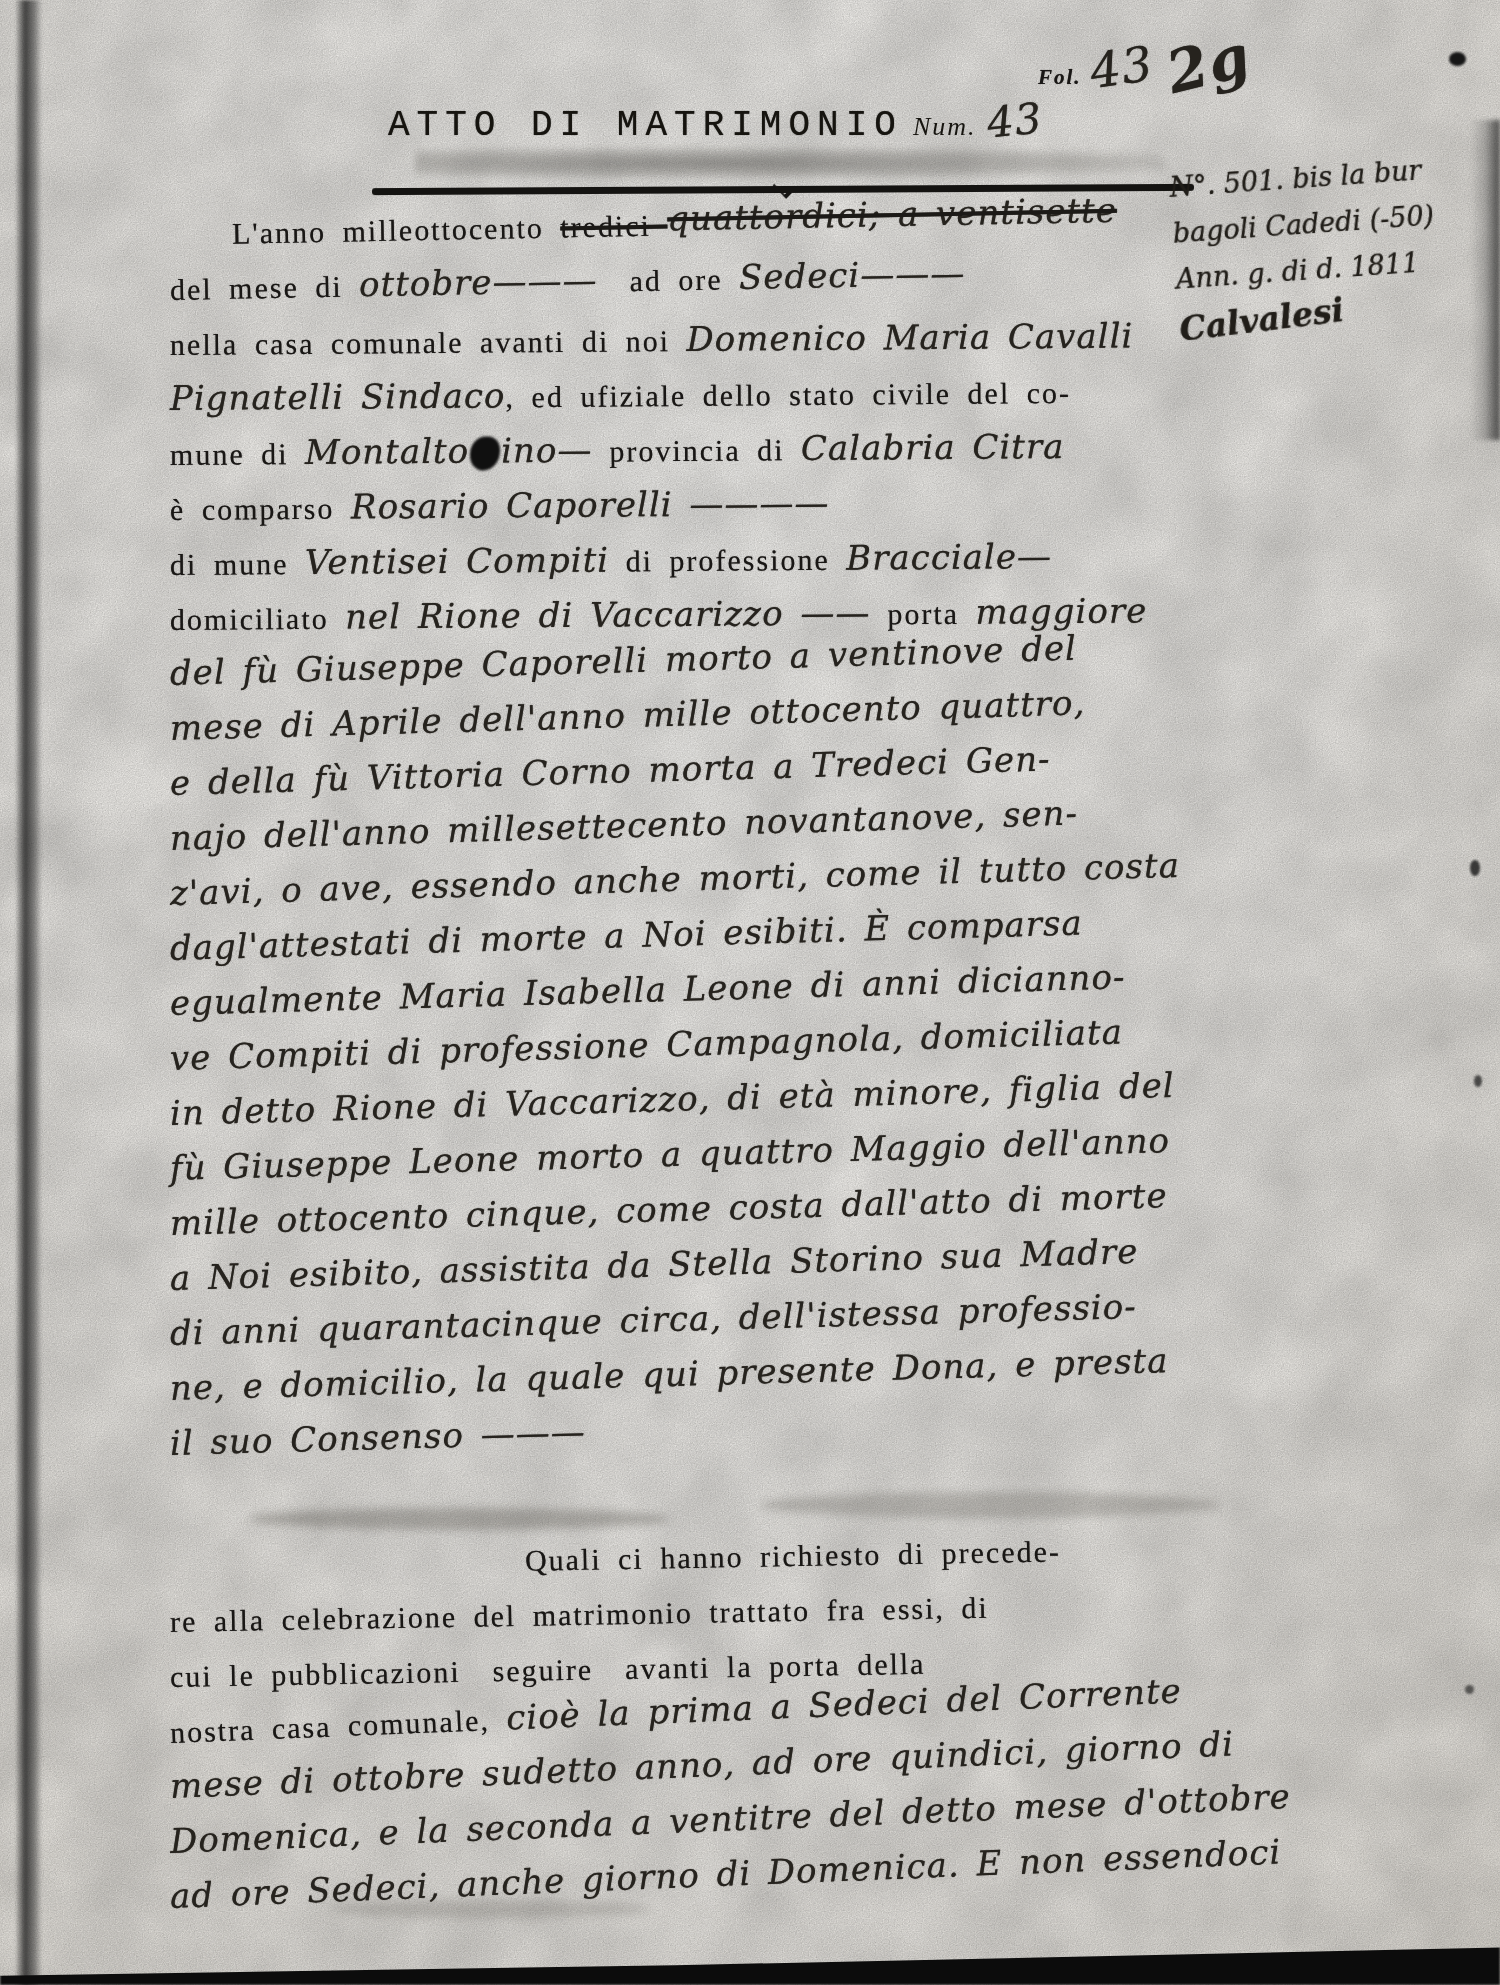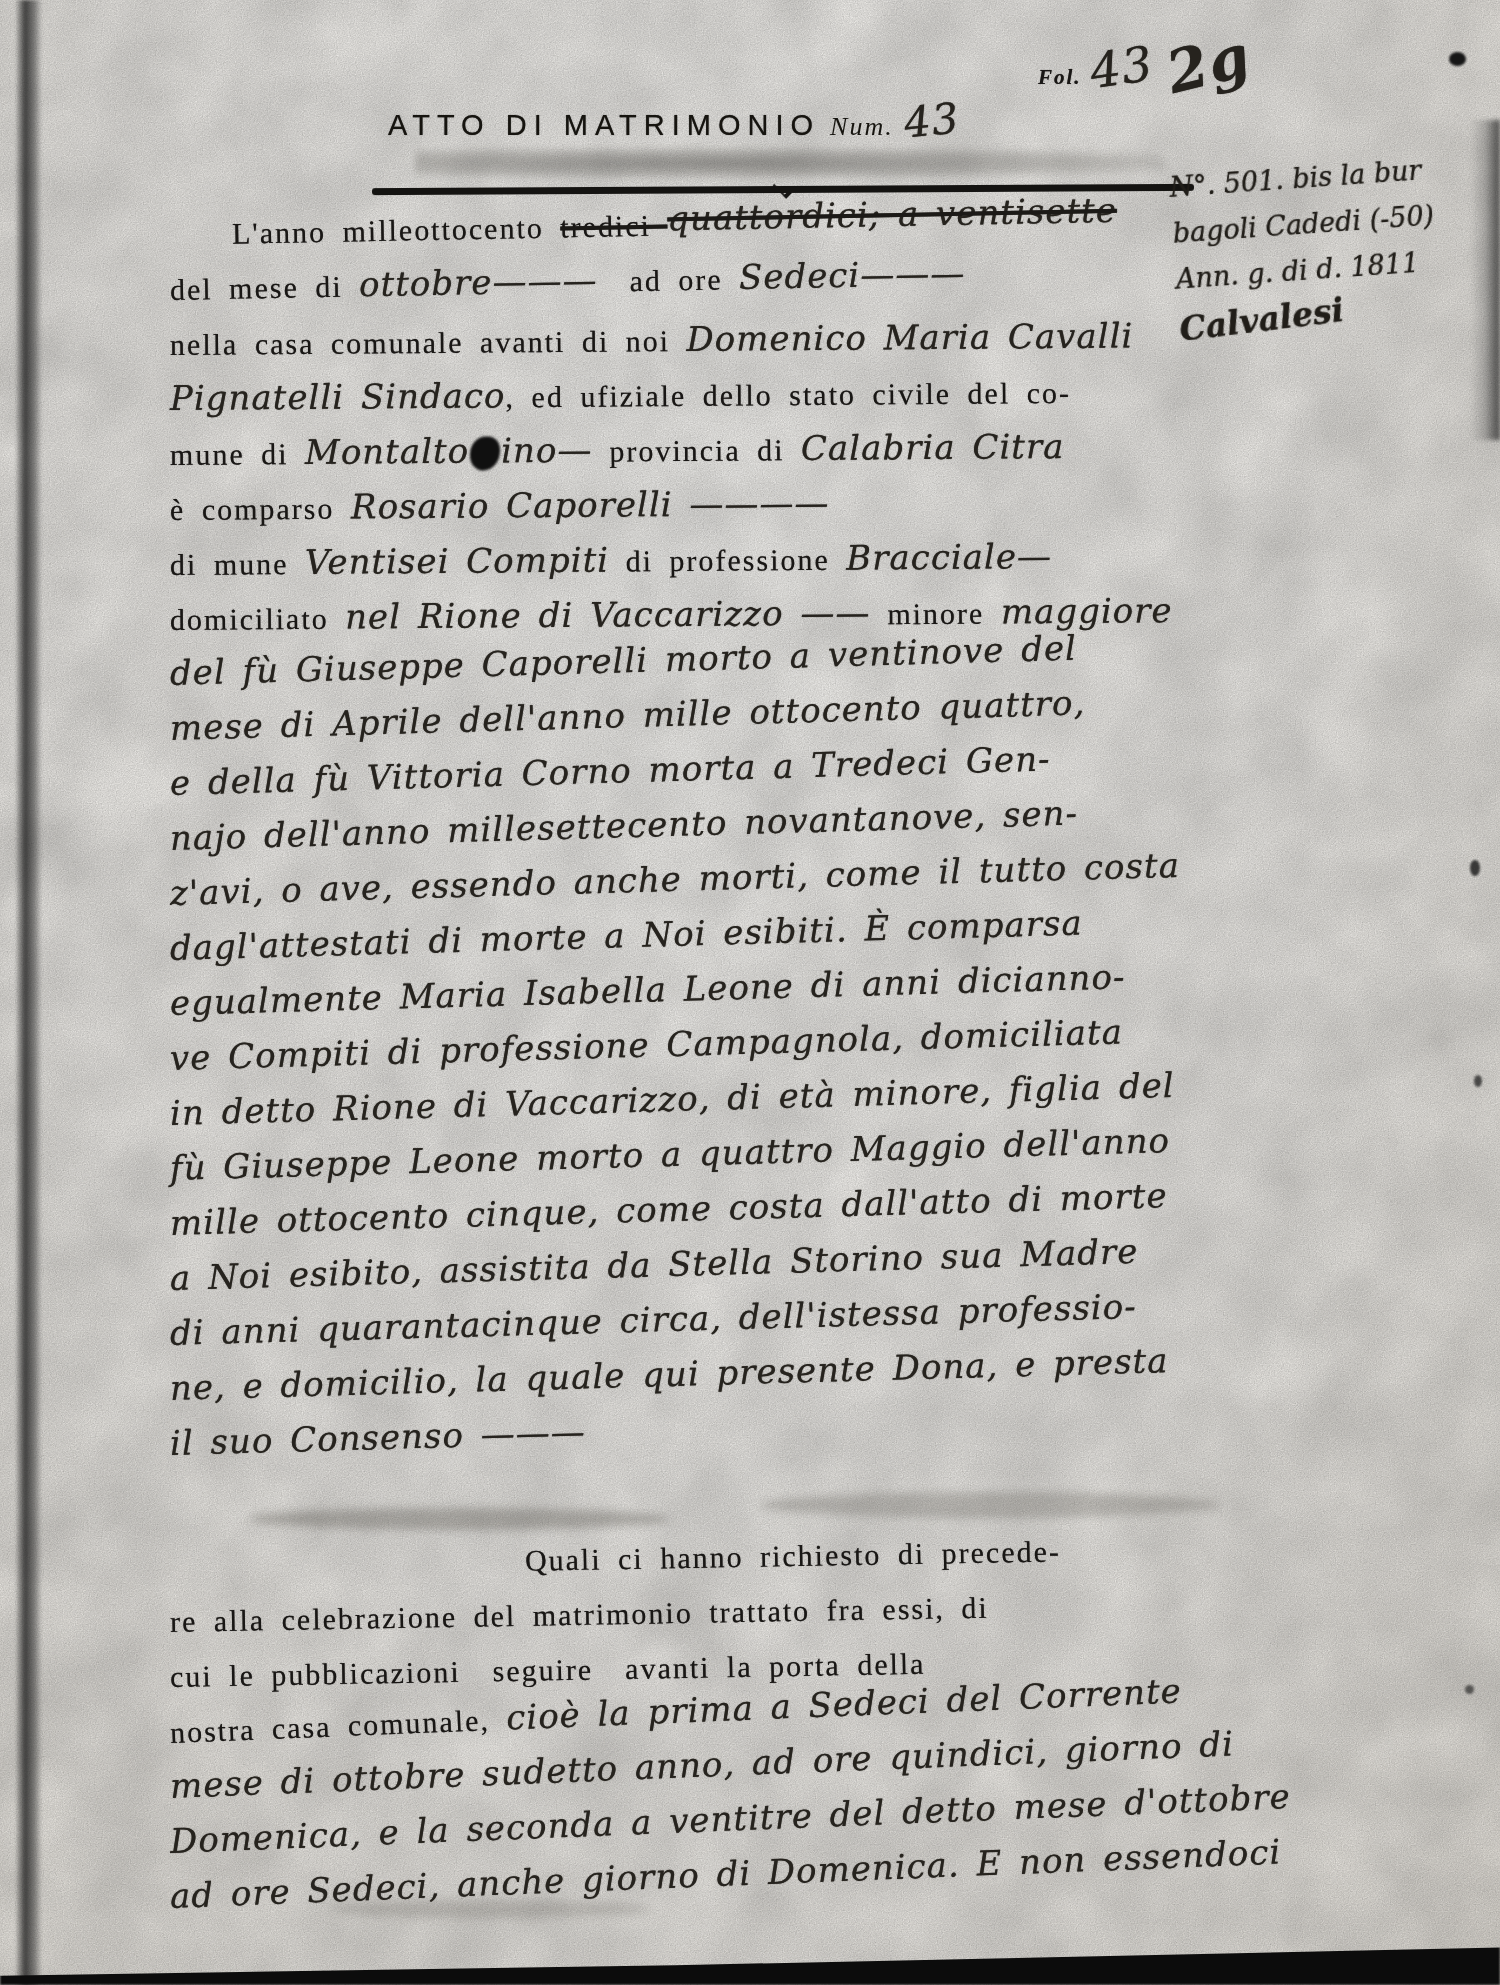--- a/index.html
+++ b/index.html
@@ -74,21 +74,21 @@
     display:inline-block;width:30px;height:34px;margin:0 1px;vertical-align:-8px;
     background:#101010;border-radius:55% 40% 60% 45%;filter:blur(1px);
   }
   
   .folio{position:absolute;left:1038px;top:30px;white-space:nowrap;}
   .folio-label{font-style:italic;font-size:21px;font-weight:bold;}
   .folio-number{font-size:48px;display:inline-block;transform:rotate(-8deg);margin-left:8px;}
   .paraph{font-size:58px;display:inline-block;transform:rotate(-14deg);margin-left:14px;font-weight:bold;}
   .title{position:absolute;left:388px;top:96px;white-space:nowrap;}
   .title-main{
-    font-family:Liberation Sans, sans-serif;font-size:29px;letter-spacing:7px;
+    font-family:Liberation Mono, monospace;font-size:36px;letter-spacing:7px;
     color:#16140f;text-shadow:0 0 1px rgba(0,0,0,.7);margin-top:44px;
   }
   .title-num-label{font-size:26px;letter-spacing:2px;margin-left:10px;font-family:"Liberation Serif",serif;color:#16140f;}
   .title-num-val{font-size:42px;margin-left:10px;display:inline-block;transform:rotate(-6deg);}
   
   .margin-note{
     position:absolute;left:1168px;top:165px;width:330px;
     transform:rotate(-4deg);transform-origin:0 0;
   }
   .margin-note .mn-line{
@@ -159,21 +159,21 @@
   </div>
 
   <div class="doc-body" id="doc-body">
       <div class="line"><span class="printed">L'anno milleottocento </span><span class="printed struck">tredici </span><span class="hand struck">quattordici; a ventisette</span></div>
       <div class="line"><span class="printed">del mese di </span><span class="hand">ottobre———</span><span class="printed"> ad ore </span><span class="hand">Sedeci———</span></div>
       <div class="line"><span class="printed">nella casa comunale avanti di noi </span><span class="hand">Domenico Maria Cavalli</span></div>
       <div class="line"><span class="hand">Pignatelli Sindaco</span><span class="printed">, ed ufiziale dello stato civile del co-</span></div>
       <div class="line"><span class="printed">mune di </span><span class="hand">Montalto</span><span class="blot"></span><span class="hand">ino—</span><span class="printed"> provincia di </span><span class="hand">Calabria Citra</span></div>
       <div class="line"><span class="printed">è comparso </span><span class="hand">Rosario Caporelli ————</span></div>
       <div class="line"><span class="printed">di mune </span><span class="hand">Ventisei Compiti</span><span class="printed"> di professione </span><span class="hand">Bracciale—</span></div>
-      <div class="line"><span class="printed">domiciliato </span><span class="hand">nel Rione di Vaccarizzo ——</span><span class="printed"> minore </span><span class="hand">maggiore</span></div>
+      <div class="line"><span class="printed">domiciliato </span><span class="hand">nel Rione di Vaccarizzo ——</span><span class="printed"> porta </span><span class="hand">maggiore</span></div>
       <div class="line"><span class="hand">del fù Giuseppe Caporelli morto a ventinove del</span></div>
       <div class="line"><span class="hand">mese di Aprile dell'anno mille ottocento quattro,</span></div>
       <div class="line"><span class="hand">e della fù Vittoria Corno morta a Tredeci Gen-</span></div>
       <div class="line"><span class="hand">najo dell'anno millesettecento novantanove, sen-</span></div>
       <div class="line"><span class="hand">z'avi, o ave, essendo anche morti, come il tutto costa</span></div>
       <div class="line"><span class="hand">dagl'attestati di morte a Noi esibiti. È comparsa</span></div>
       <div class="line"><span class="hand">egualmente Maria Isabella Leone di anni dicianno-</span></div>
       <div class="line"><span class="hand">ve Compiti di professione Campagnola, domiciliata</span></div>
       <div class="line"><span class="hand">in detto Rione di Vaccarizzo, di età minore, figlia del</span></div>
       <div class="line"><span class="hand">fù Giuseppe Leone morto a quattro Maggio dell'anno</span></div>

